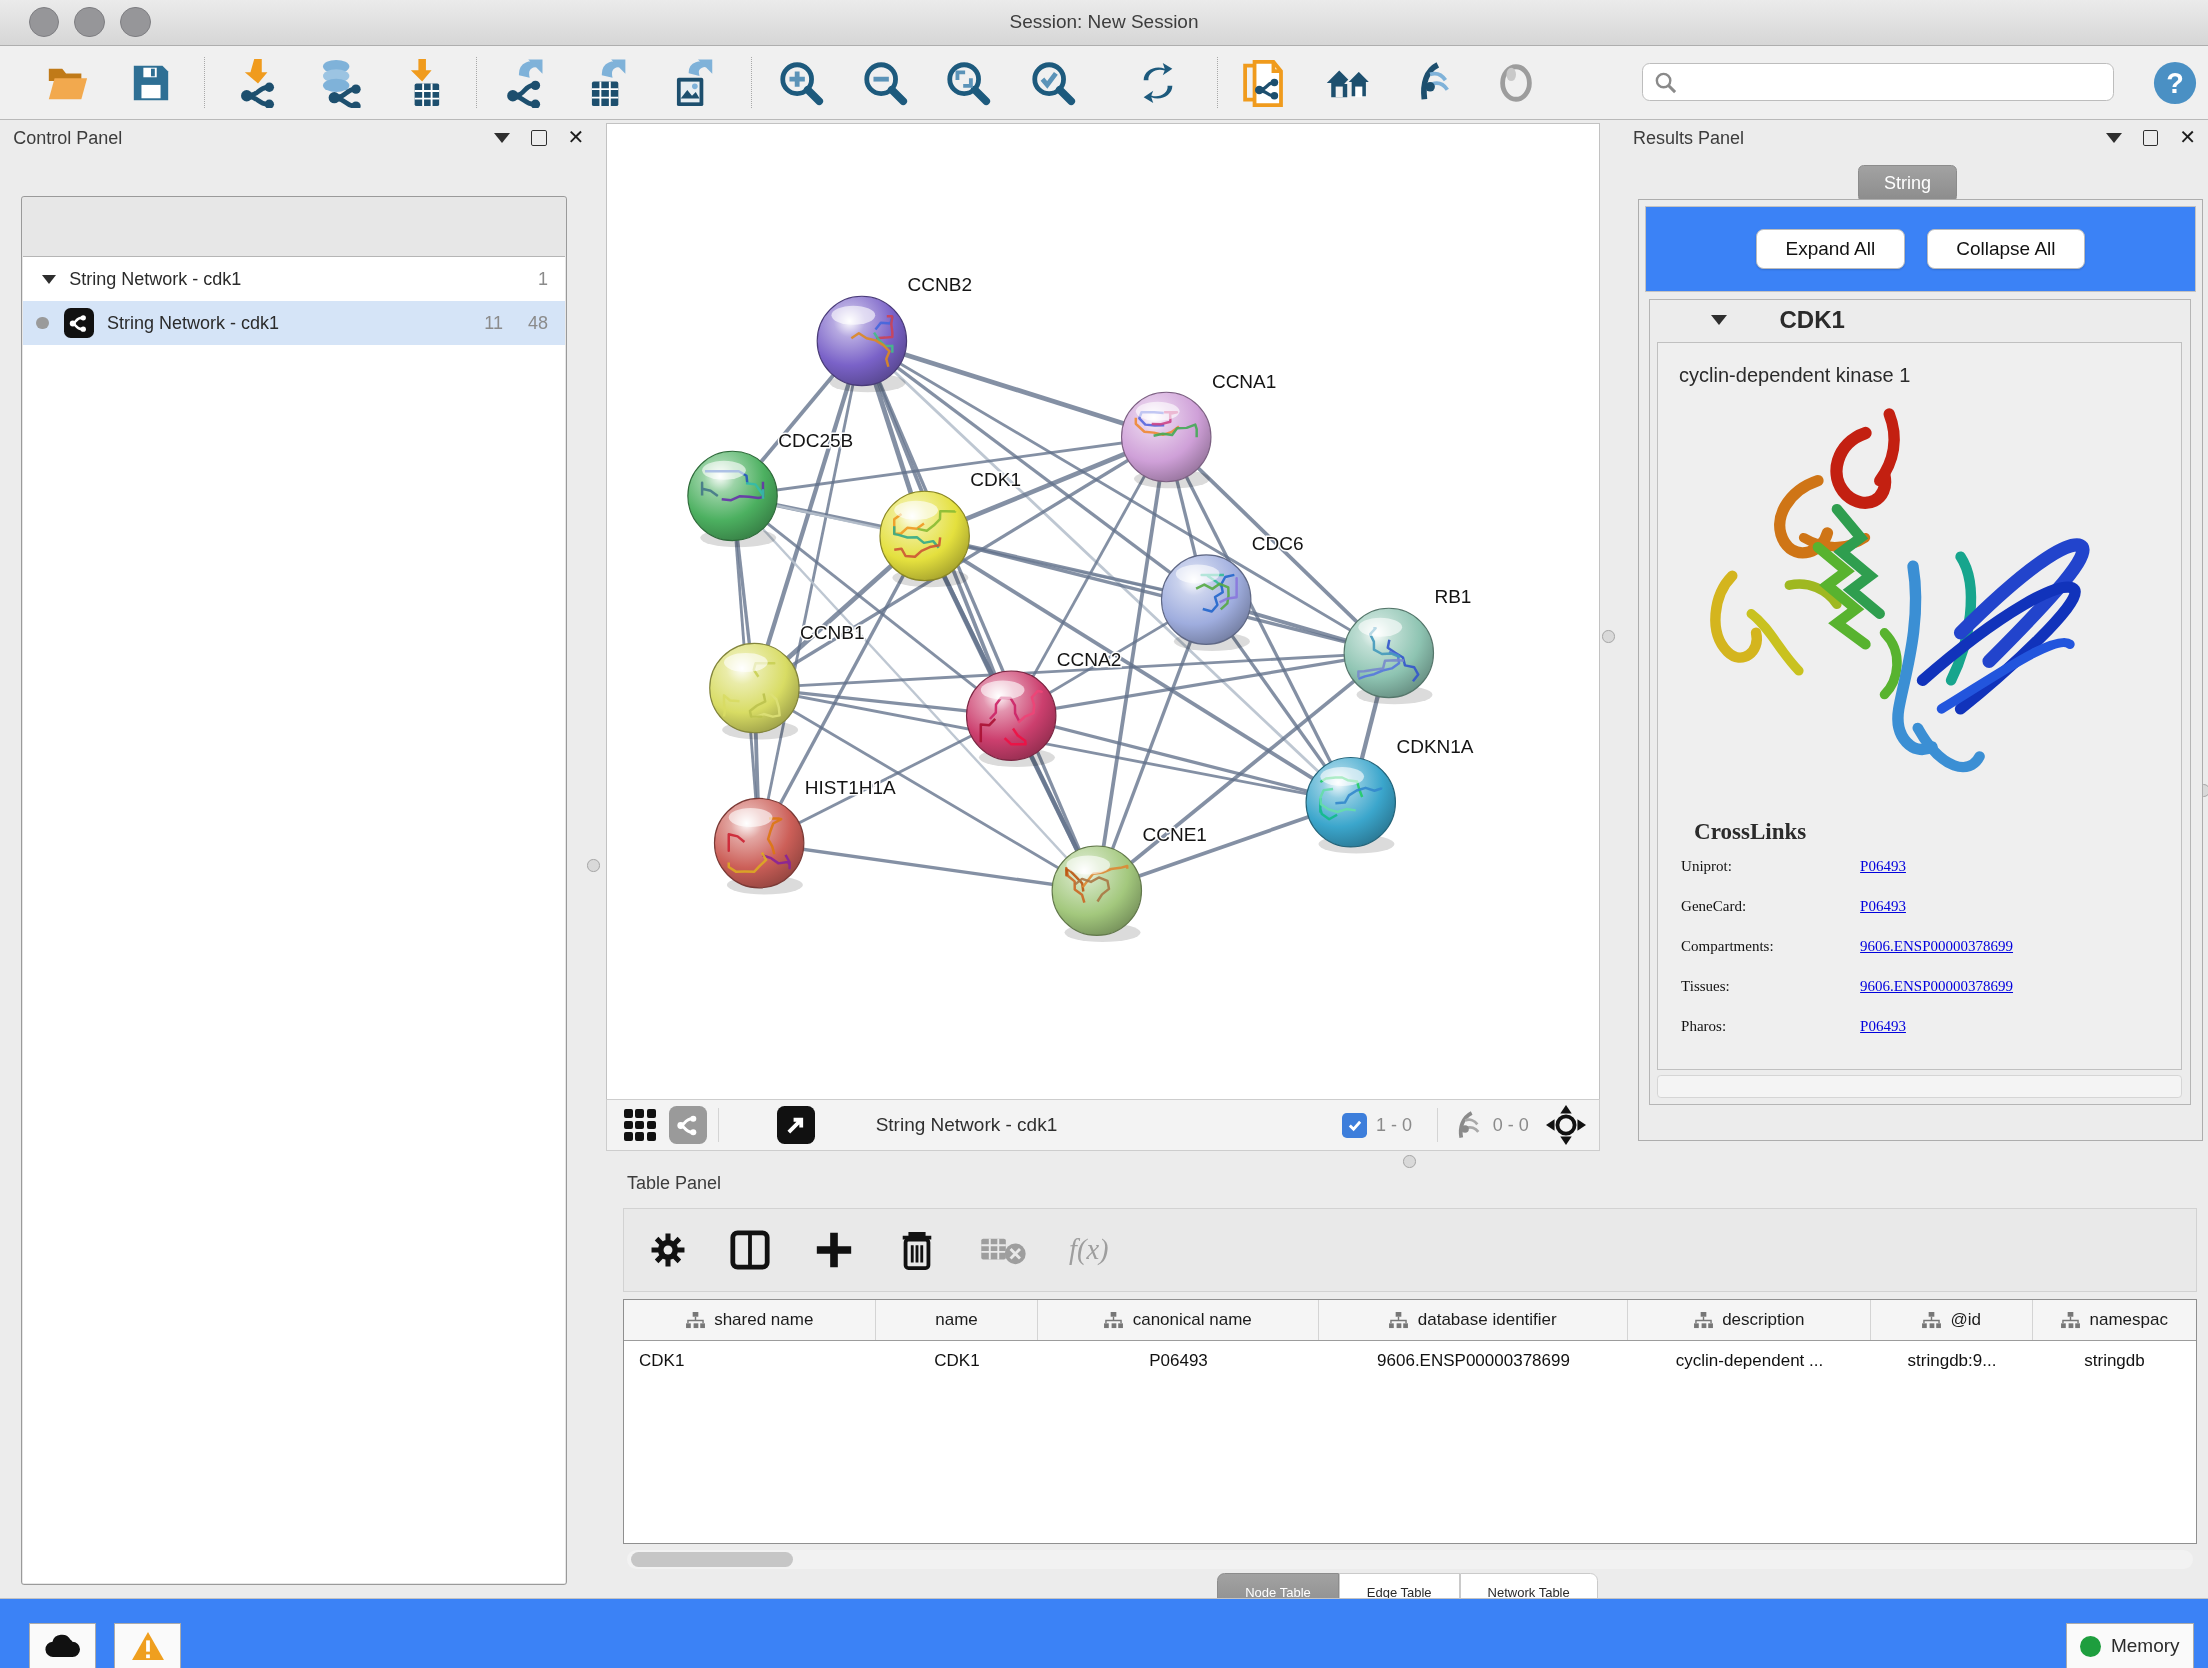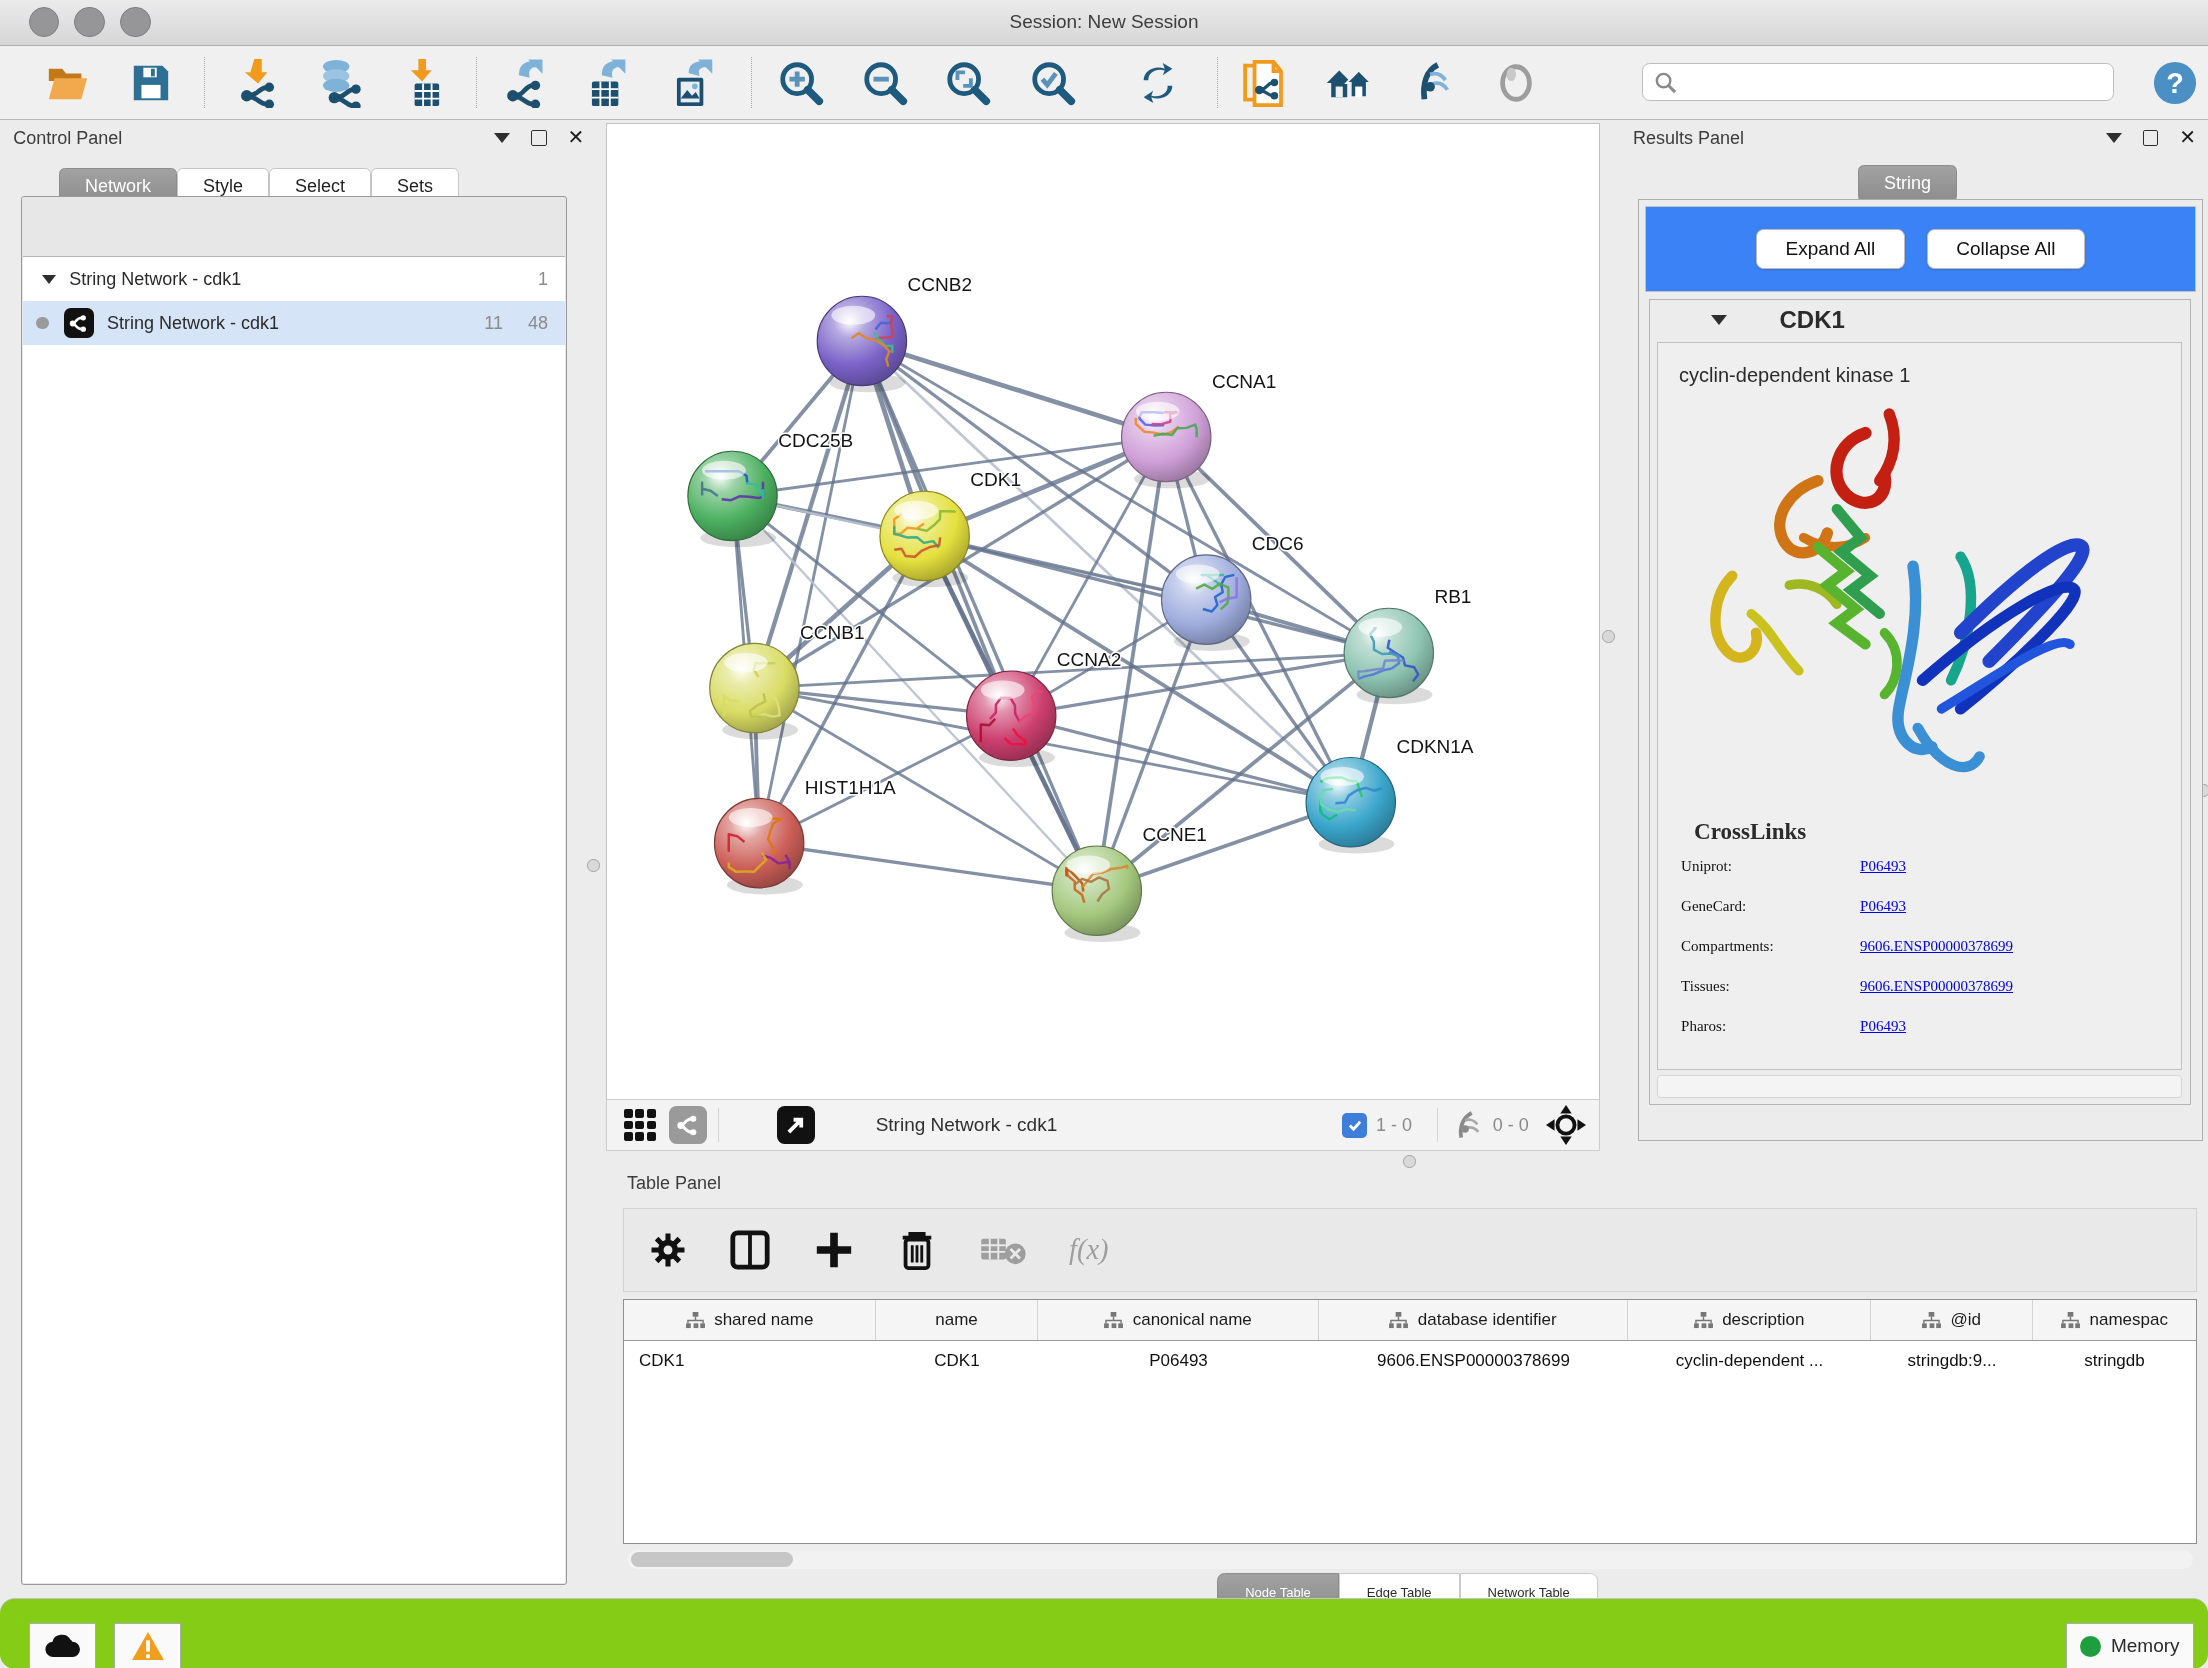--- a/index.html
+++ b/index.html
@@ -55,21 +55,21 @@
   .th{display:flex;align-items:center;justify-content:center;gap:9.5px;font-size:17px;color:#1b1b1b;border-right:1px solid #d4d4d4;box-sizing:border-box;}
   .td-row{display:flex;height:40px;}
   .td{font-size:17px;color:#111;padding-left:15px;display:flex;align-items:center;box-sizing:border-box;}
   #h-scroll{position:absolute;left:21px;top:388px;width:1566px;height:19px;background:#f2f2f2;border-radius:9.5px;}
   #h-thumb{position:absolute;left:3.8px;top:1.9px;width:162px;height:15px;background:#c6c6c6;border-radius:7.6px;}
   #tp-tabs{position:absolute;left:0;top:411px;width:1603px;display:flex;justify-content:center;}
   .btab{height:38px;line-height:38px;padding:0 27px;background:#fff;border:1px solid #cacaca;font-size:13px;}
   .btab.sel{background:linear-gradient(#a2a2a2,#8c8c8c);color:#fff;border-color:#8c8c8c;border-radius:7.6px 0 0 7.6px;}
   .btab:last-child{border-radius:0 7.6px 7.6px 0;}
   
-  #statusbar{left:0;top:1598px;width:2208px;height:70px;background:#84cc16;border-top:1px solid #c3c3c3;border-radius:15px;}
+  #statusbar{left:0;top:1598px;width:2208px;height:70px;background:#3b82f6;border-top:1px solid #c3c3c3;}
   .sb-btn{position:absolute;top:24px;height:44px;background:#fafafa;border:1.9px solid #ababab;display:flex;align-items:center;justify-content:center;}
   svg{display:block;}
   text{font-family:"Liberation Sans","DejaVu Sans",sans-serif;}
 </style>
 </head>
 <body>
 
 <div id="titlebar" class="abs">
   <div class="traffic" style="left:28.5px"></div>
   <div class="traffic" style="left:74px"></div>
@@ -252,26 +252,20 @@
 </div>
 
 <div id="control-panel" class="abs">
   <div style="position:absolute;left:13.3px;top:8.6px;display:flex;width:571px;align-items:center;">
     <span class="panel-title">Control Panel</span>
     <span class="panel-ctrls" style="margin-left:auto;">
       <span class="tri-down"></span>
       <span class="float-box"></span>
       <span class="close-x">✕</span>
     </span>
-  </div>
-  <div style="position:absolute;left:59px;top:49px;display:flex;">
-    <span class="tab sel">Network</span>
-    <span class="tab">Style</span>
-    <span class="tab">Select</span>
-    <span class="tab">Sets</span>
   </div>
   <div id="cp-box">
     <div id="cp-list">
       <div class="tree-row">
         <span style="width:0;height:0;border-left:7.6px solid transparent;border-right:7.6px solid transparent;border-top:9.5px solid #2e2e2e;margin:0 13.3px 0 19px;"></span>
         <span>String Network - cdk1</span>
         <span class="tree-num" style="margin-right:17px;">1</span>
       </div>
       <div class="tree-row sel">
         <span style="width:12.4px;height:12.4px;border-radius:50%;background:#9a9a9a;margin:0 15px 0 13.3px;"></span>

